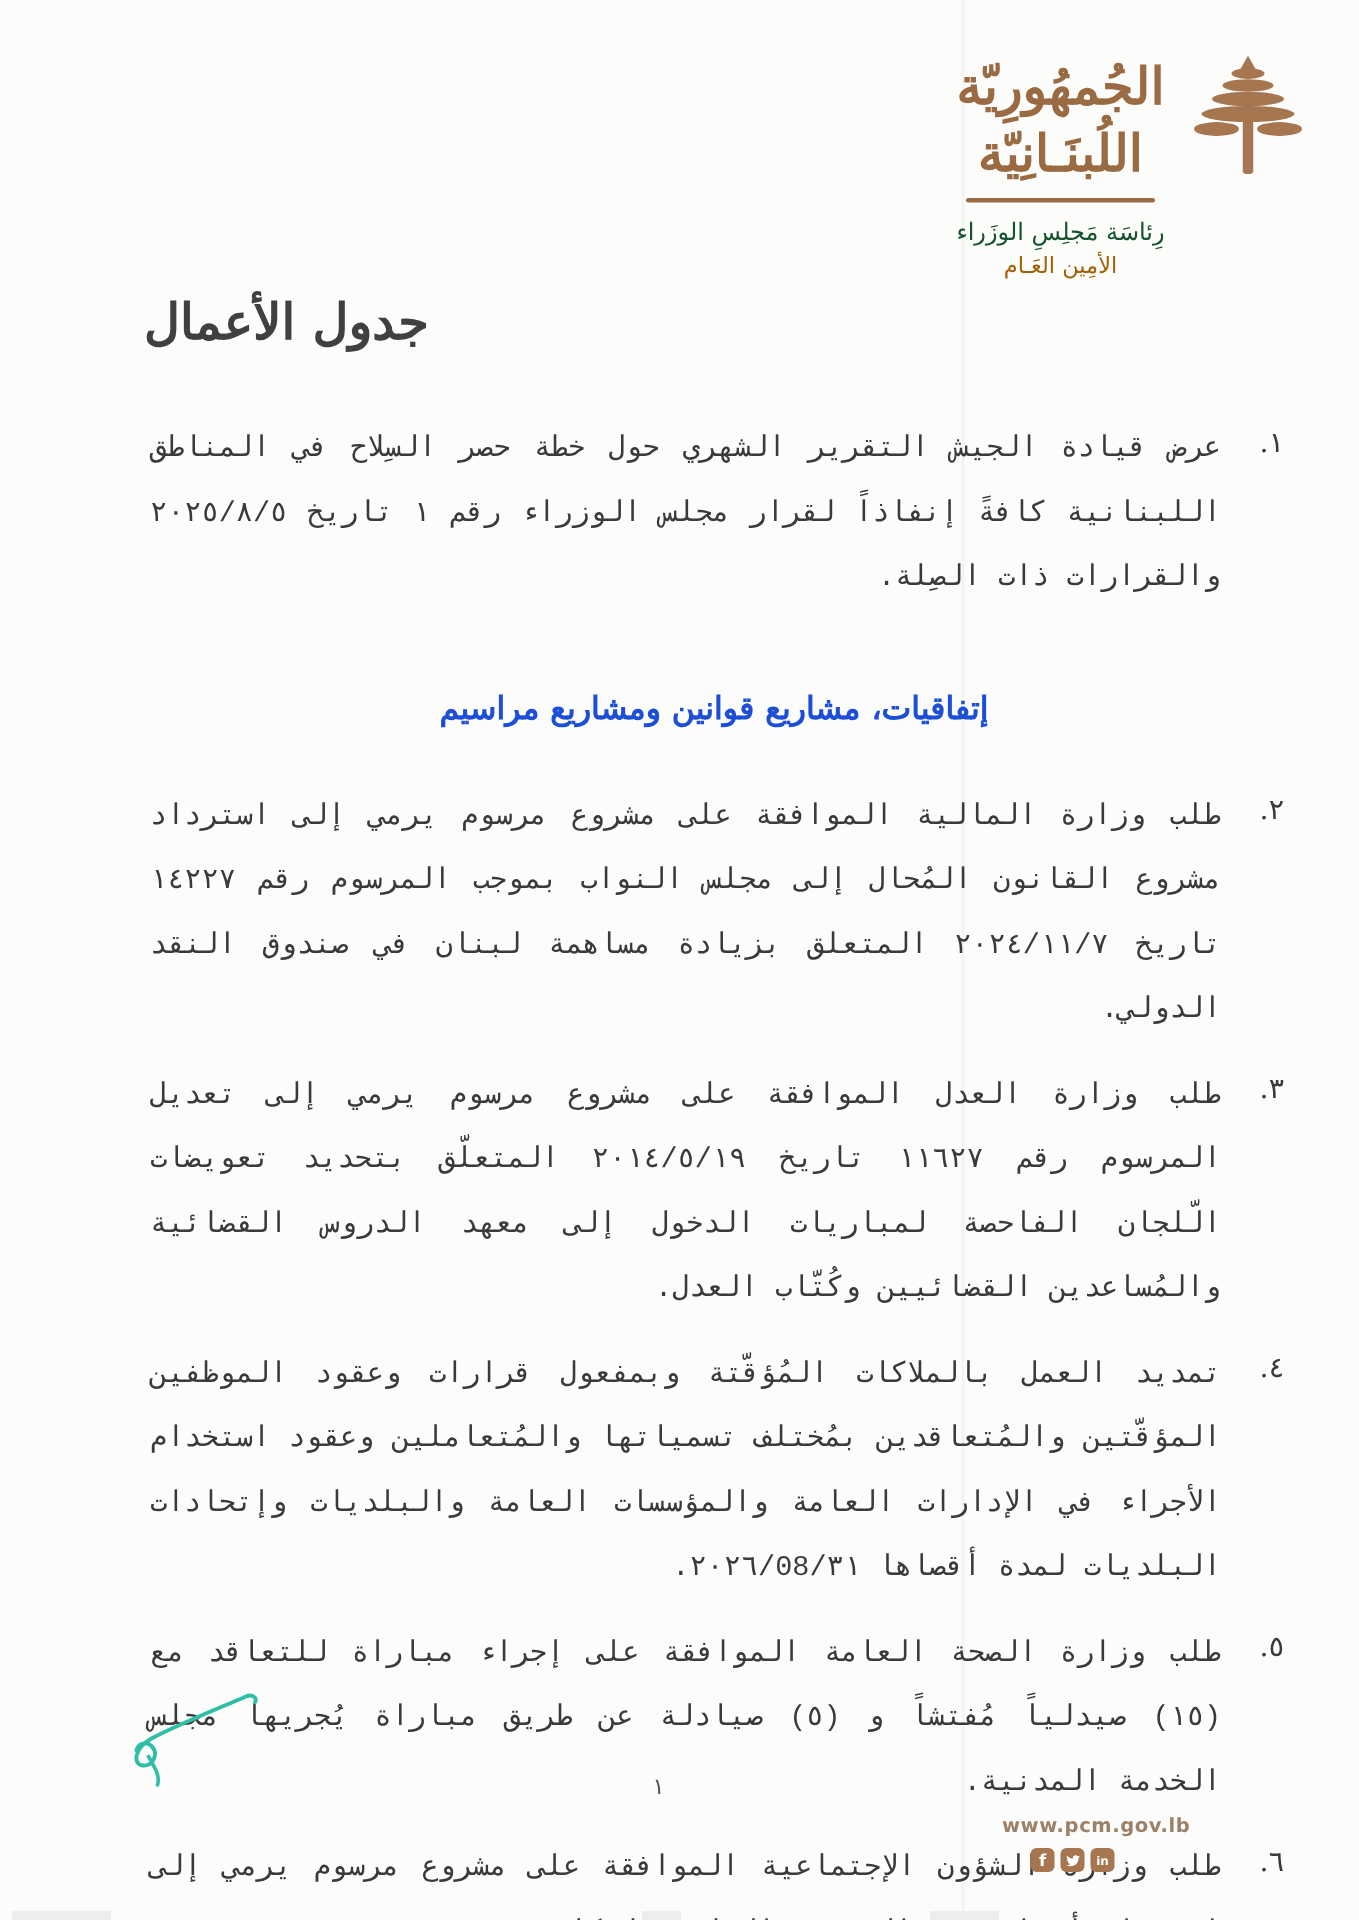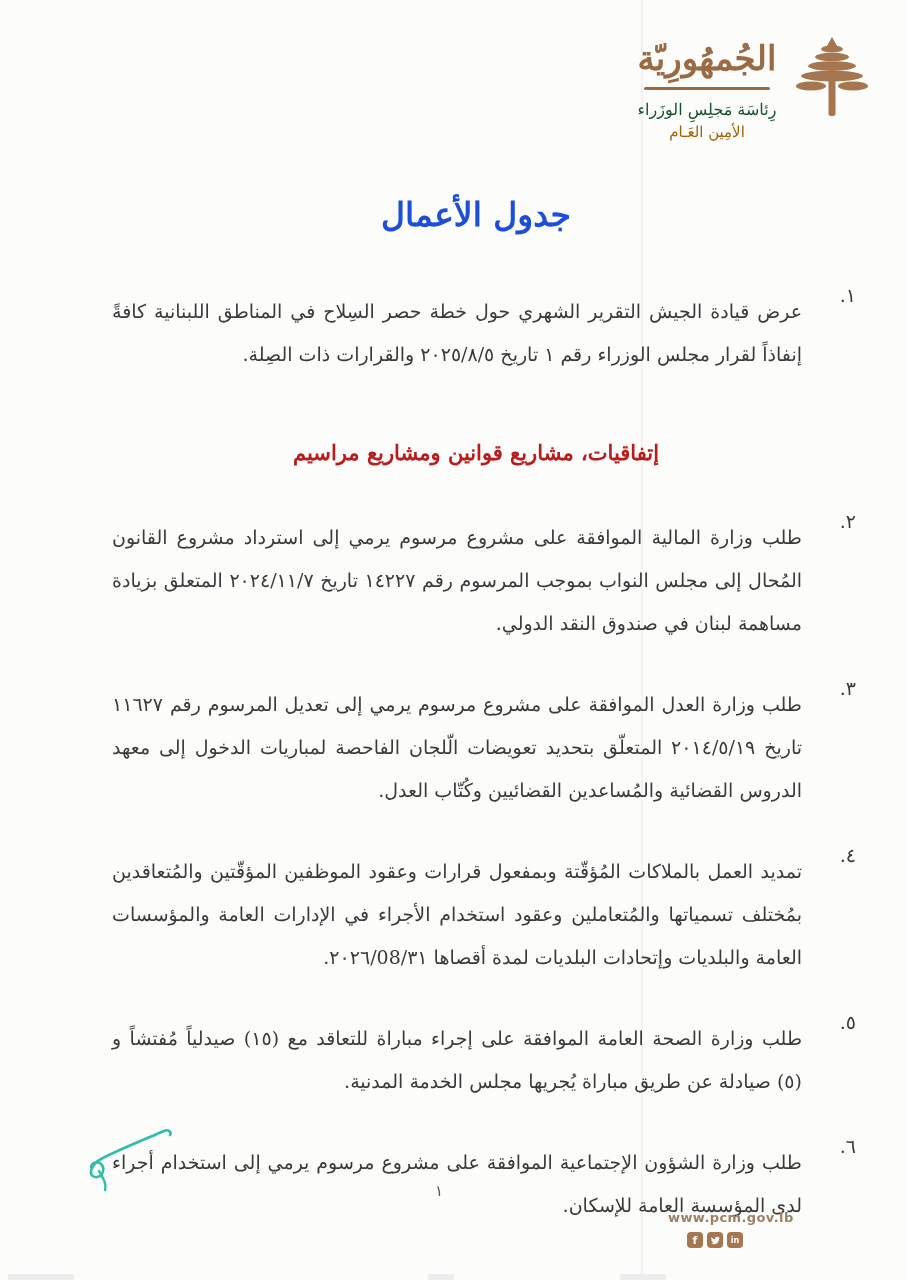--- a/index.html
+++ b/index.html
@@ -15,25 +15,25 @@
   .letterhead{position:absolute;top:36px;right:34px;display:flex;gap:10px;align-items:flex-start;}
   .cedar{width:80px;height:84px;flex:0 0 auto;}
   .lh-text{width:150px;text-align:center;}
   .republic{font-size:34px;line-height:45px;font-weight:bold;color:#9a6b42;}
   .lh-divider{width:126px;height:3px;background:#9a6b42;border-radius:2px;margin:6px auto 9px;}
   .office{font-size:16px;line-height:22px;color:#14532d;}
   .office-sub{font-size:15px;line-height:22px;color:#a16207;}
 
   
   .content{position:absolute;top:190px;right:50px;width:760px;}
-  .doc-title{margin:0 0 34px;text-align:center;font-size:33px;line-height:50px;font-weight:bold;color:#1d4ed8;}
-  .section{margin:46px 0 32px;text-align:center;font-size:21px;line-height:30px;font-weight:bold;color:#b91c1c;}
+  .doc-title{margin:0 0 34px;text-align:left;font-size:33px;line-height:50px;font-weight:bold;color:#404040;}
+  .section{margin:46px 0 32px;text-align:center;font-size:21px;line-height:30px;font-weight:bold;color:#1d4ed8;}
   .item{display:flex;margin:0 0 6px;color:#3a3a3a;font-size:19px;line-height:43px;}
   .item .num{flex:0 0 38px;}
-  .item .txt{flex:1;margin:16px;text-align:justify;}
+  .item .txt{flex:1;margin:4px;text-align:justify;font-family:Liberation Mono, monospace;}
 
   
   .signature{position:absolute;left:82px;top:1126px;width:95px;height:66px;}
   .page-num{position:absolute;top:1182px;left:-14px;width:906px;text-align:center;font-size:15px;color:#555;}
   .footer-site{
     position:absolute;top:1210px;left:668px;direction:ltr;
     font-family:"DejaVu Sans","Liberation Sans",sans-serif;
     font-size:13px;letter-spacing:.4px;color:#9b8167;font-weight:bold;
   }
   .social-row{position:absolute;top:1232px;left:687px;display:flex;gap:4px;direction:ltr;}
@@ -67,20 +67,21 @@
           <ellipse cx="40" cy="40" rx="31" ry="5.4"></ellipse>
           <ellipse cx="19" cy="50" rx="15" ry="4.6"></ellipse>
           <ellipse cx="61" cy="50" rx="15" ry="4.6"></ellipse>
           <rect x="36.5" y="34" width="7" height="46" rx="2.5"></rect>
         </g>
       </svg>
     </div>
     <div class="lh-text">
       <div class="republic">
         <div>الجُمهُورِيّة</div>
+        <div>اللُبنَـانِيّة</div>
       </div>
       <div class="lh-divider"></div>
       <div class="office">رِئاسَة مَجلِسِ الوزَراء</div>
       <div class="office-sub">الأمِين العَـام</div>
     </div>
   </header>
 
   <main class="content">
     <h1 class="doc-title">جدول الأعمال</h1>
 

